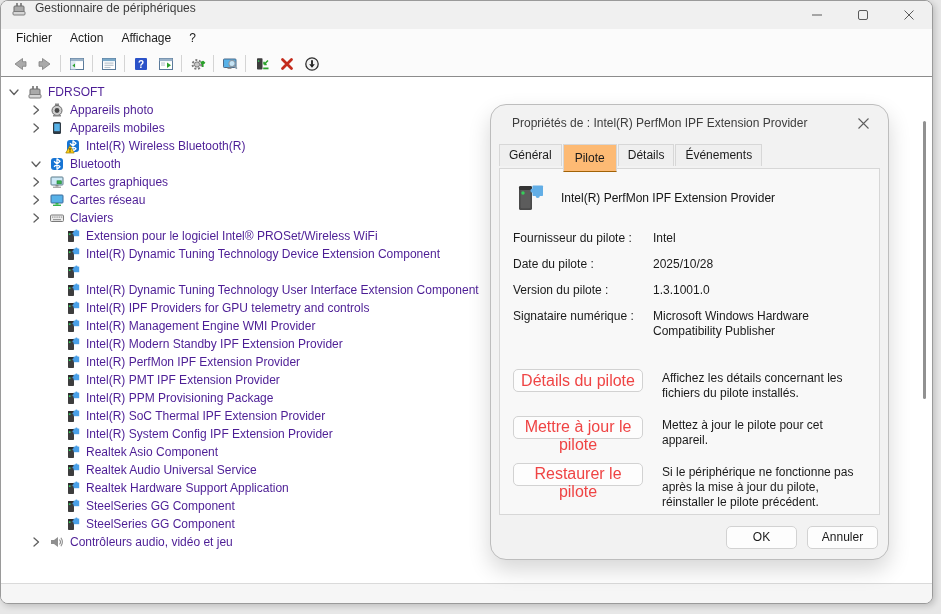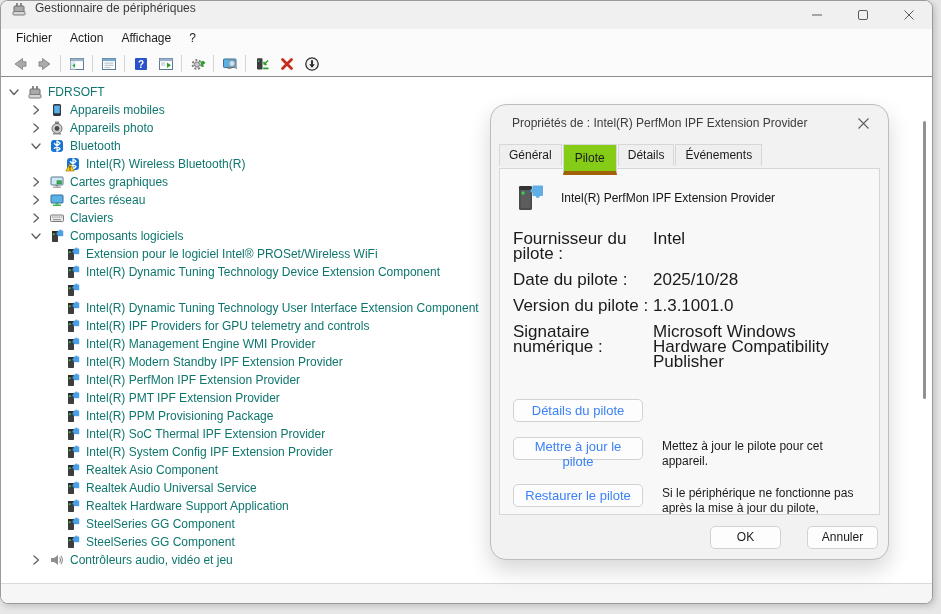--- a/index.html
+++ b/index.html
@@ -15,45 +15,45 @@
   
   #menubar{position:absolute;left:0;top:28px;right:0;height:22px;background:#fbfbfb;display:flex;align-items:flex-start;padding-left:6px;box-sizing:border-box}
   .menuitem{font-size:12px;color:#1b1b1b;padding:2px 9px}
   
   #toolbar{position:absolute;left:0;top:50px;right:0;height:26px;background:#fbfbfb;border-bottom:1px solid #8c8c8c;display:flex;align-items:center;padding-left:6px;box-sizing:border-box}
   .tbtn{width:25px;height:22px;display:flex;align-items:center;justify-content:center;flex:none}
   .tbtn svg{width:16px;height:16px}
   .tsep{width:1px;height:17px;background:#d4d4d4;margin:0 3px;flex:none}
   
   #tree{position:absolute;left:0;top:77px;right:0;bottom:19px;background:#fff;overflow:hidden;padding-top:5px}
-  .row{display:flex;align-items:center;height:18px;font-size:12px;color:#0f766e;white-space:nowrap}
+  .row{display:flex;align-items:center;height:18px;font-size:12px;color:#4c1d95;white-space:nowrap}
   .lv0{padding-left:6px}.lv1{padding-left:28px}.lv2{padding-left:64px}
   .chev{width:14px;height:14px;margin-right:6px;flex:none}
   .chev.down{transform:rotate(90deg)}
   .ti{width:16px;height:16px;margin-right:5px;flex:none}
   #statusbar{position:absolute;left:0;bottom:0;right:0;height:19px;background:#f6f6f6;border-top:1px solid #dadada}
   #vscroll{position:absolute;right:6px;top:120px;width:3px;height:278px;background:#919191;border-radius:2px}
   
   #dlg{position:absolute;left:489px;top:103px;width:399px;height:456px;background:#f2f2f2;border:1px solid #bdbdbd;border-radius:16px;box-shadow:0 10px 22px rgba(0,0,0,.16);box-sizing:border-box}
   #dlgtitle{position:absolute;left:21px;top:11px;font-size:12px;color:#3c3c3c}
   #dlgclose{position:absolute;right:16px;top:9px;width:18px;height:18px;display:flex;align-items:center;justify-content:center;color:#5f5f5f}
   #tabs{position:absolute;left:8px;top:39px;display:flex;align-items:flex-start;z-index:2}
   .tab{background:#efefef;border:1px solid #d7d7d7;border-bottom:none;font-size:12px;color:#1b1b1b;padding:3px 9px 4px;margin-right:1px}
-  .tab.active{background:#84cc16;padding:6px 11px 6px;position:relative;margin-bottom:-1px;border-bottom:4px solid #a16207}
+  .tab.active{background:#fdba74;padding:6px 11px 6px;position:relative;margin-bottom:-1px;border-bottom:1px solid #a16207}
   #tabpage{position:absolute;left:8px;right:8px;top:63px;bottom:44px;background:#f8f8f8;border:1px solid #d7d7d7;box-sizing:border-box;z-index:1;padding:12px 12px 0 13px;overflow:hidden}
   #devhdr{display:flex;align-items:center;margin-bottom:16px}
   #devhdr svg{width:34px;height:34px;margin-right:14px;flex:none}
   #devhdr .dname{font-size:12px;color:#151515}
-  .frow{display:flex;margin-bottom:11px;font-size:17px;color:#1a1a1a;line-height:15px}
+  .frow{display:flex;margin-bottom:11px;font-size:12px;color:#1a1a1a;line-height:15px}
   .flab{width:140px;flex:none}
   .fval{width:228px}
   .arow{display:flex;align-items:flex-start;margin-bottom:15px;font-size:12px;line-height:15px}
-  .abtn{width:130px;height:23px;flex:none;background:#fdfdfd;border:1px solid #d2d2d2;border-radius:5px;font-size:13px;color:#3b82f6;font-family:"Liberation Sans",sans-serif}
+  .abtn{width:130px;height:23px;flex:none;background:#fdfdfd;border:1px solid #d2d2d2;border-radius:5px;font-size:16px;color:#ef4444;font-family:"Liberation Sans",sans-serif}
   .adesc{margin-left:19px;width:228px;color:#1a1a1a;padding-top:2px}
-  #dlgfooter{position:absolute;left:0;right:0;bottom:0;height:44px;display:flex;align-items:center;justify-content:flex-end;gap:26px;padding-right:10px;box-sizing:border-box}
+  #dlgfooter{position:absolute;left:0;right:0;bottom:0;height:44px;display:flex;align-items:center;justify-content:flex-end;gap:10px;padding-right:10px;box-sizing:border-box}
   .fbtn{width:71px;height:23px;background:#fdfdfd;border:1px solid #d2d2d2;border-radius:5px;font-size:12px;color:#1a1a1a;font-family:"Liberation Sans",sans-serif}
 </style>
 </head>
 <body>
 
 <svg width="0" height="0" style="position:absolute">
   <defs>
     <symbol id="s-comp" viewBox="0 0 16 16">
       <rect x="5" y="2" width="2" height="4" fill="#8a8a8a"></rect>
         <rect x="9" y="2" width="2" height="4" fill="#8a8a8a"></rect>
@@ -295,83 +295,74 @@
           <svg class="ti">
             <use href="#s-comp"></use>
           </svg>
           <span>FDRSOFT</span>
         </div>
       <div class="row lv1">
           <svg class="chev">
             <use href="#s-chev"></use>
           </svg>
           <svg class="ti">
+            <use href="#s-cam"></use>
+          </svg>
+          <span>Appareils photo</span>
+        </div>
+      <div class="row lv1">
+          <svg class="chev">
+            <use href="#s-chev"></use>
+          </svg>
+          <svg class="ti">
             <use href="#s-phone"></use>
           </svg>
           <span>Appareils mobiles</span>
         </div>
+      <div class="row lv2">
+          <svg class="ti">
+            <use href="#s-btw"></use>
+          </svg>
+          <span>Intel(R) Wireless Bluetooth(R)</span>
+        </div>
+      <div class="row lv1">
+          <svg class="chev down">
+            <use href="#s-chev"></use>
+          </svg>
+          <svg class="ti">
+            <use href="#s-bt"></use>
+          </svg>
+          <span>Bluetooth</span>
+        </div>
       <div class="row lv1">
           <svg class="chev">
             <use href="#s-chev"></use>
           </svg>
           <svg class="ti">
-            <use href="#s-cam"></use>
-          </svg>
-          <span>Appareils photo</span>
-        </div>
-      <div class="row lv1">
-          <svg class="chev down">
-            <use href="#s-chev"></use>
-          </svg>
-          <svg class="ti">
-            <use href="#s-bt"></use>
-          </svg>
-          <span>Bluetooth</span>
-        </div>
-      <div class="row lv2">
-          <svg class="ti">
-            <use href="#s-btw"></use>
-          </svg>
-          <span>Intel(R) Wireless Bluetooth(R)</span>
+            <use href="#s-disp"></use>
+          </svg>
+          <span>Cartes graphiques</span>
         </div>
       <div class="row lv1">
           <svg class="chev">
             <use href="#s-chev"></use>
           </svg>
           <svg class="ti">
-            <use href="#s-disp"></use>
-          </svg>
-          <span>Cartes graphiques</span>
+            <use href="#s-net"></use>
+          </svg>
+          <span>Cartes réseau</span>
         </div>
       <div class="row lv1">
           <svg class="chev">
             <use href="#s-chev"></use>
           </svg>
           <svg class="ti">
-            <use href="#s-net"></use>
-          </svg>
-          <span>Cartes réseau</span>
-        </div>
-      <div class="row lv1">
-          <svg class="chev">
-            <use href="#s-chev"></use>
-          </svg>
-          <svg class="ti">
             <use href="#s-kbd"></use>
           </svg>
           <span>Claviers</span>
-        </div>
-      <div class="row lv1">
-          <svg class="chev down">
-            <use href="#s-chev"></use>
-          </svg>
-          <svg class="ti">
-            <use href="#s-sw"></use>
-          </svg>
-          <span>Composants logiciels</span>
         </div>
       <div class="row lv2">
           <svg class="ti">
             <use href="#s-sw"></use>
           </svg>
           <span>Extension pour le logiciel Intel® PROSet/Wireless WiFi</span>
         </div>
       <div class="row lv2">
           <svg class="ti">
             <use href="#s-sw"></use>
@@ -513,20 +504,21 @@
             <span class="flab">Version du pilote :</span>
             <span class="fval">1.3.1001.0</span>
           </div>
         <div class="frow" style="margin-bottom:30px">
             <span class="flab">Signataire numérique :</span>
             <span class="fval">Microsoft Windows Hardware Compatibility Publisher</span>
           </div>
 
         <div class="arow">
           <button class="abtn">Détails du pilote</button>
+          <span class="adesc">Affichez les détails concernant les fichiers du pilote installés.</span>
         </div>
         <div class="arow">
           <button class="abtn">Mettre à jour le pilote</button>
           <span class="adesc">Mettez à jour le pilote pour cet appareil.</span>
         </div>
         <div class="arow">
           <button class="abtn">Restaurer le pilote</button>
           <span class="adesc">Si le périphérique ne fonctionne pas après la mise à jour du pilote, réinstaller le pilote précédent.</span>
         </div>
         <div class="arow">

